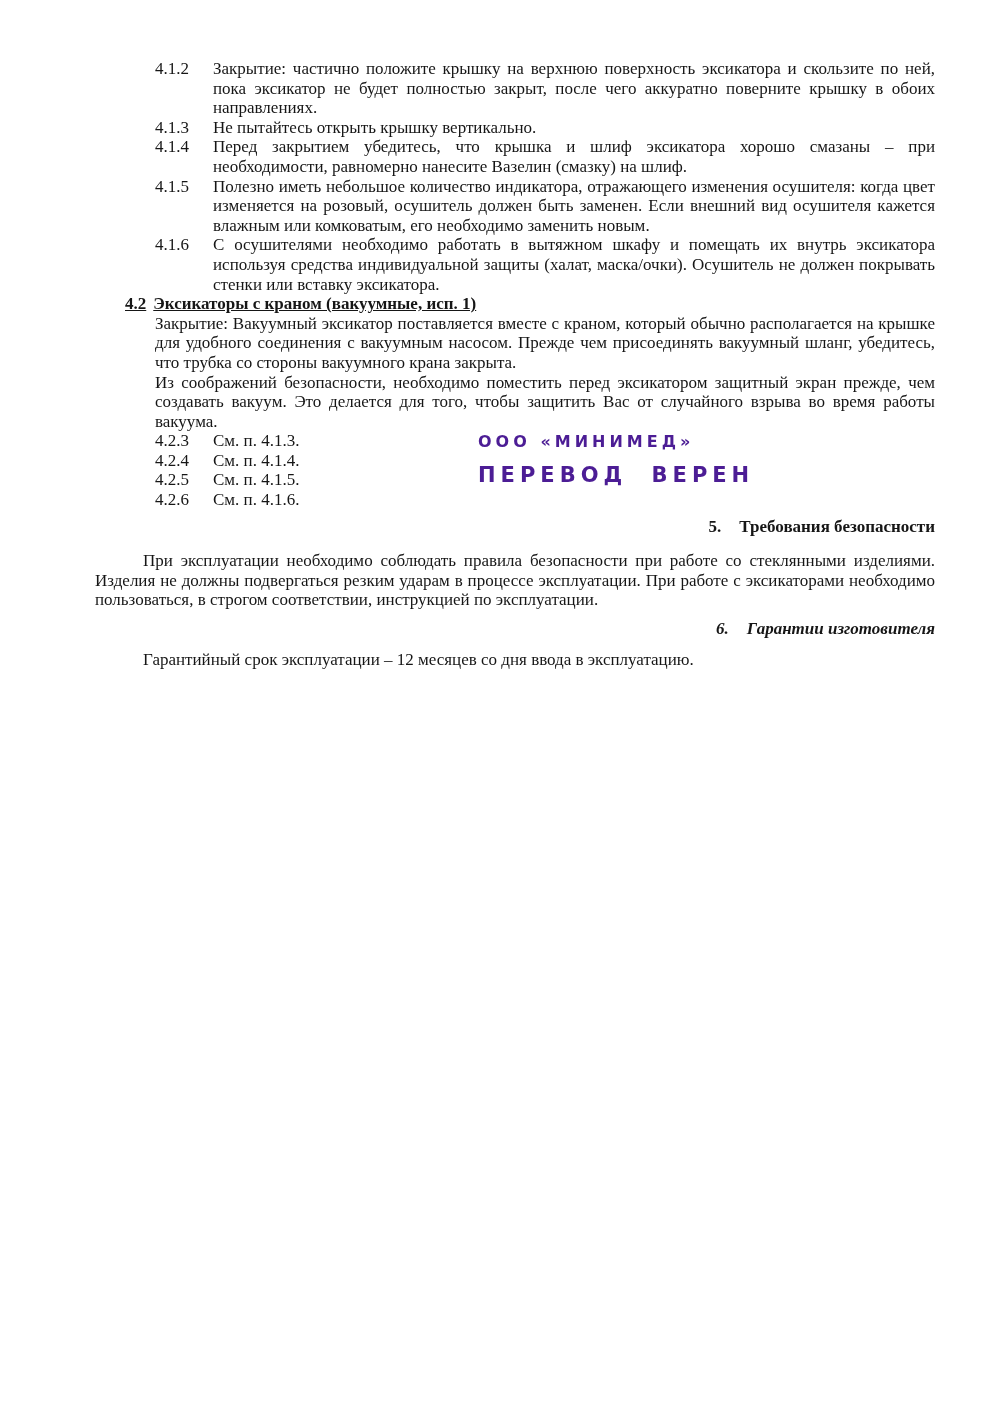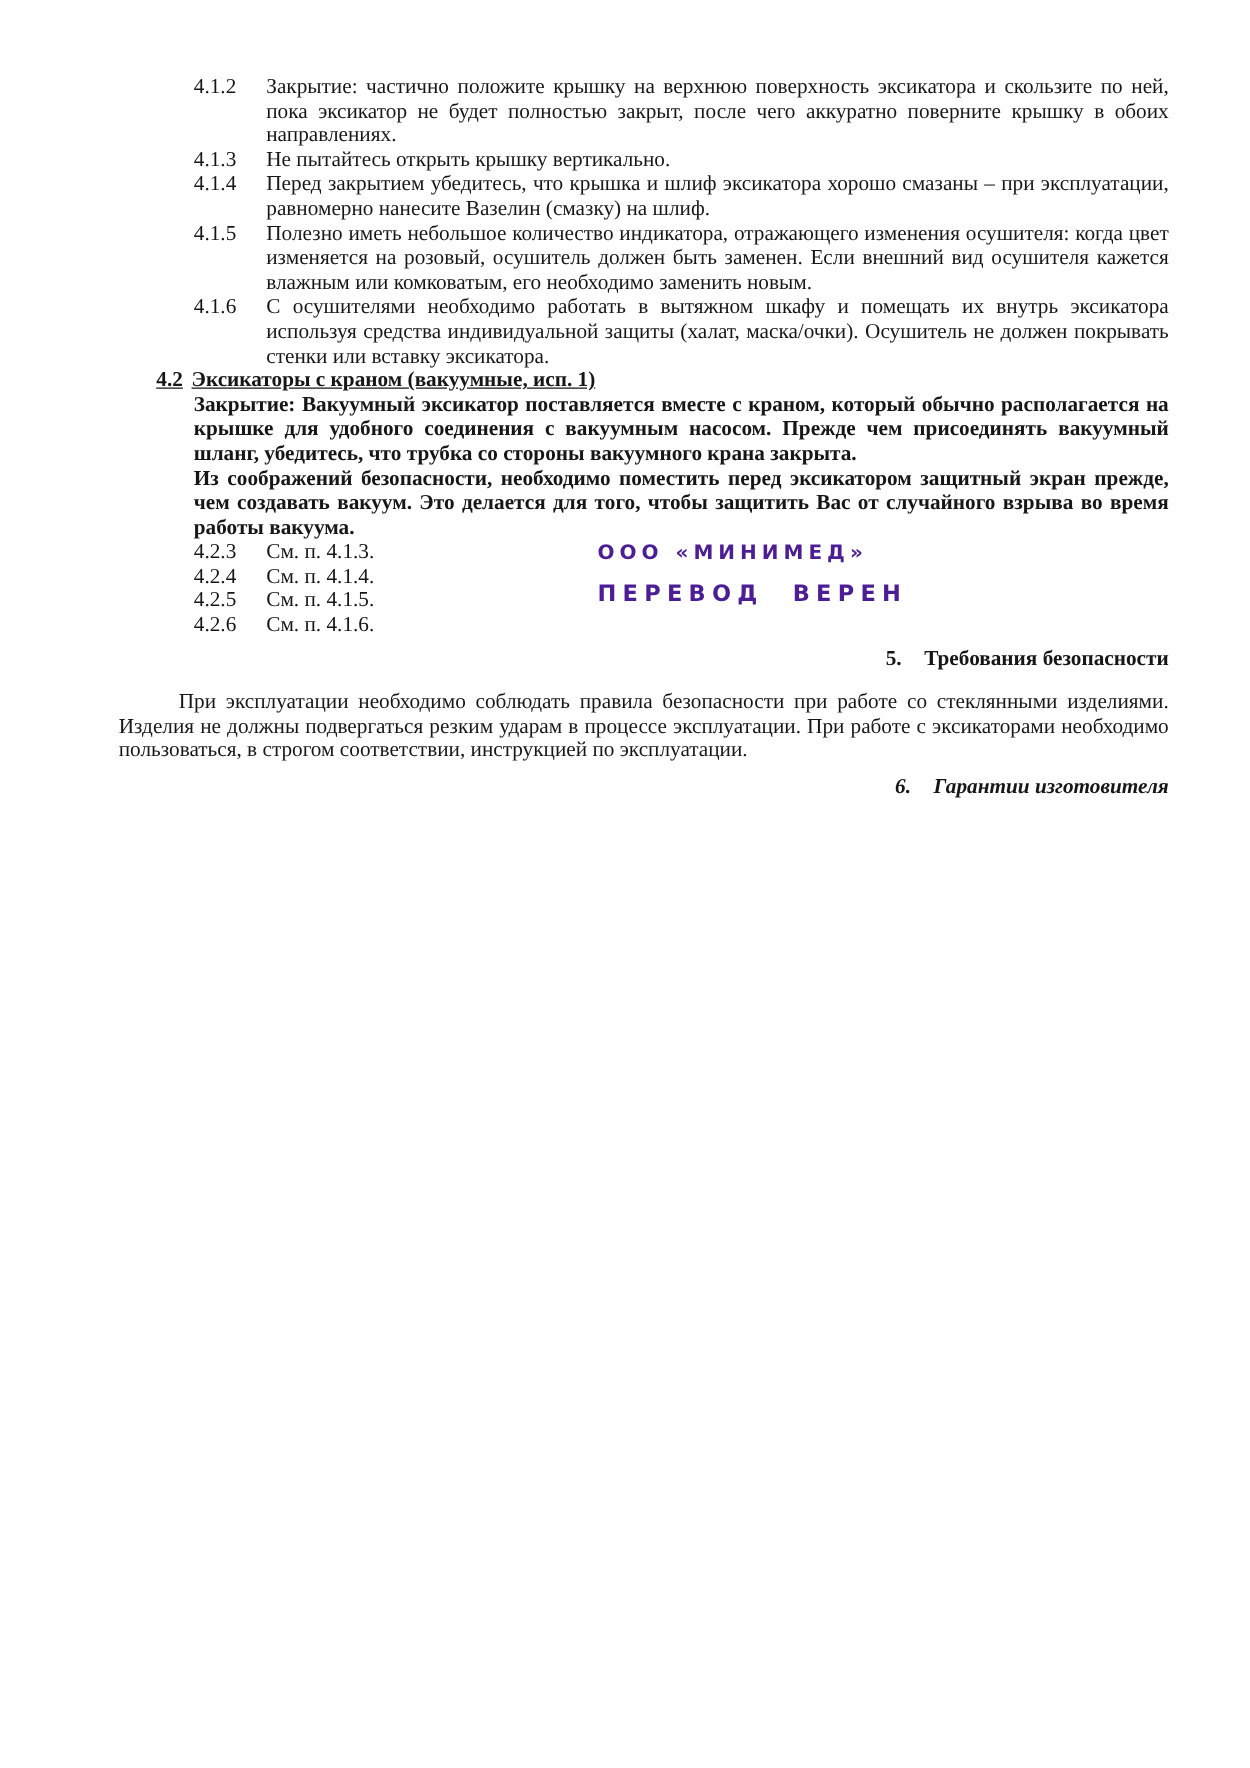--- a/index.html
+++ b/index.html
@@ -30,21 +30,20 @@
   .hang .num {
     flex: 0 0 58px;      
   }
   .hang .txt {
     flex: 1;
     text-align: justify;
   }
   .hang .txt p {
     margin: 0;
     text-align: justify;
-    font-weight: bold;
   }
   
   .h42 {
     font-weight: bold;
     margin-left: 30px;   
     text-decoration: underline;
   }
   .h42 .h42-title {
     margin-left: 7px;
   }
@@ -59,21 +58,21 @@
     top: 1px;
     font-family: "DejaVu Sans", "Liberation Sans", sans-serif;
     font-weight: bold;
     white-space: nowrap;
   }
   .stamp .stamp-l1 {
     font-size: 16px;
     letter-spacing: 4px;
   }
   .stamp .stamp-l2 {
-    font-size: 18px;
+    font-size: 21px;
     letter-spacing: 5px;
     word-spacing: 12px;
     margin-top: 14px;
   }
   
   .sec-head {
     text-align: right;
     font-weight: bold;
   }
   .sec-head .sec-num {
@@ -107,21 +106,21 @@
     <div class="hang">
       <span class="num">4.1.2</span>
       <div class="txt">Закрытие: частично положите крышку на верхнюю поверхность эксикатора и скользите по ней, пока эксикатор не будет полностью закрыт, после чего аккуратно поверните крышку в обоих направлениях.</div>
     </div>
     <div class="hang">
       <span class="num">4.1.3</span>
       <div class="txt">Не пытайтесь открыть крышку вертикально.</div>
     </div>
     <div class="hang">
       <span class="num">4.1.4</span>
-      <div class="txt">Перед закрытием убедитесь, что крышка и шлиф эксикатора хорошо смазаны – при эксплуатации, равномерно нанесите Вазелин (смазку) на шлиф.</div>
+      <div class="txt">Перед закрытием убедитесь, что крышка и шлиф эксикатора хорошо смазаны – при необходимости, равномерно нанесите Вазелин (смазку) на шлиф.</div>
     </div>
     <div class="hang">
       <span class="num">4.1.5</span>
       <div class="txt">Полезно иметь небольшое количество индикатора, отражающего изменения осушителя: когда цвет изменяется на розовый, осушитель должен быть заменен. Если внешний вид осушителя кажется влажным или комковатым, его необходимо заменить новым.</div>
     </div>
     <div class="hang">
       <span class="num">4.1.6</span>
       <div class="txt">С осушителями необходимо работать в вытяжном шкафу и помещать их внутрь эксикатора используя средства индивидуальной защиты (халат, маска/очки). Осушитель не должен покрывать стенки или вставку эксикатора.</div>
     </div>
 
@@ -162,15 +161,16 @@
     </div>
 
     <div class="sec-head sec-head-5">
       <span class="sec-num">5.</span><span>Требования безопасности</span>
     </div>
     <p class="body-par">При эксплуатации необходимо соблюдать правила безопасности при работе со стеклянными изделиями. Изделия не должны подвергаться резким ударам в процессе эксплуатации. При работе с эксикаторами необходимо пользоваться, в строгом соответствии, инструкцией по эксплуатации.</p>
 
     <div class="sec-head sec-head-6">
       <span class="sec-num">6.</span><span>Гарантии изготовителя</span>
     </div>
+    <p class="body-par body-par-last">Гарантийный срок эксплуатации – 12 месяцев со дня ввода в эксплуатацию.</p>
 
   </div>
 </div>
 
 </body></html>

